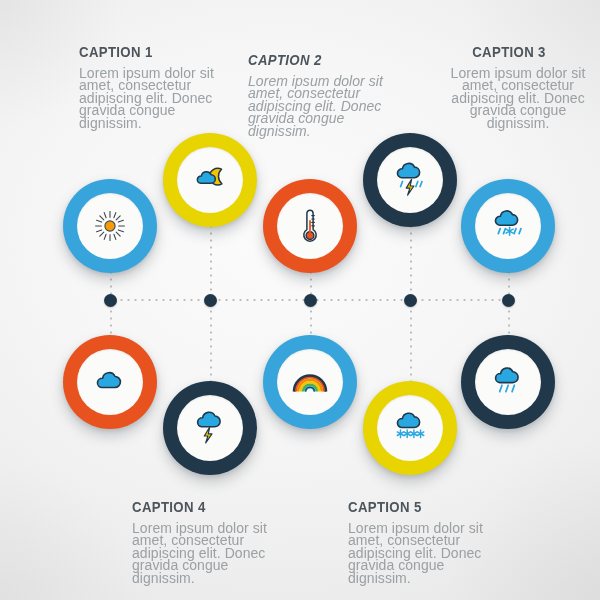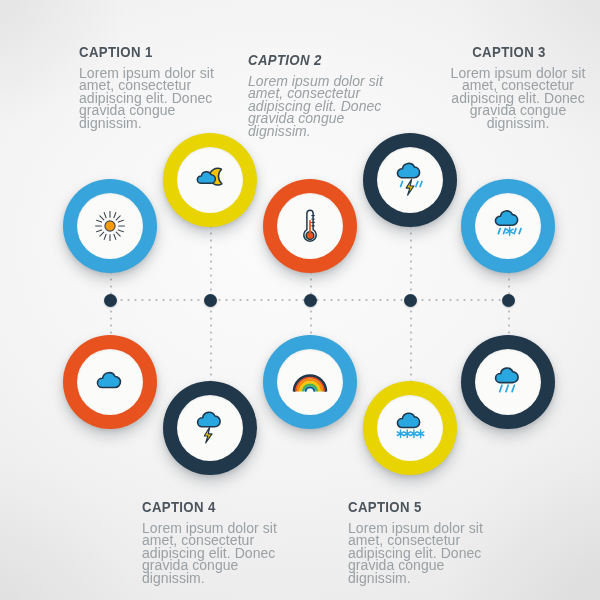--- a/index.html
+++ b/index.html
@@ -81,21 +81,21 @@
   <div class="caption" style="left:248px;top:51px;font-style:italic;">
     <p class="ttl">CAPTION 2</p>
     <p class="body">Lorem ipsum dolor sit amet, consectetur adipiscing elit. Donec gravida congue dignissim.</p>
   </div>
 
   <div class="caption" style="left:443px;top:43px;text-align:center;">
     <p class="ttl">CAPTION 3</p>
     <p class="body">Lorem ipsum dolor sit amet, consectetur adipiscing elit. Donec gravida congue dignissim.</p>
   </div>
 
-  <div class="caption" style="left:142px;top:498px;">
+  <div class="caption" style="left:132px;top:498px;">
     <p class="ttl">CAPTION 4</p>
     <p class="body">Lorem ipsum dolor sit amet, consectetur adipiscing elit. Donec gravida congue dignissim.</p>
   </div>
 
   <div class="caption" style="left:348px;top:498px;">
     <p class="ttl">CAPTION 5</p>
     <p class="body">Lorem ipsum dolor sit amet, consectetur adipiscing elit. Donec gravida congue dignissim.</p>
   </div>
 
   <div class="hline" style="left:104px;top:299px;width:400px;"></div>

